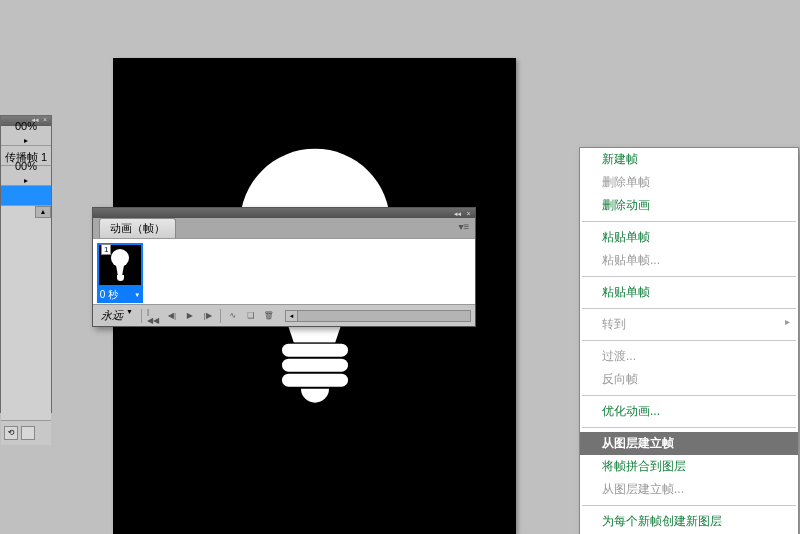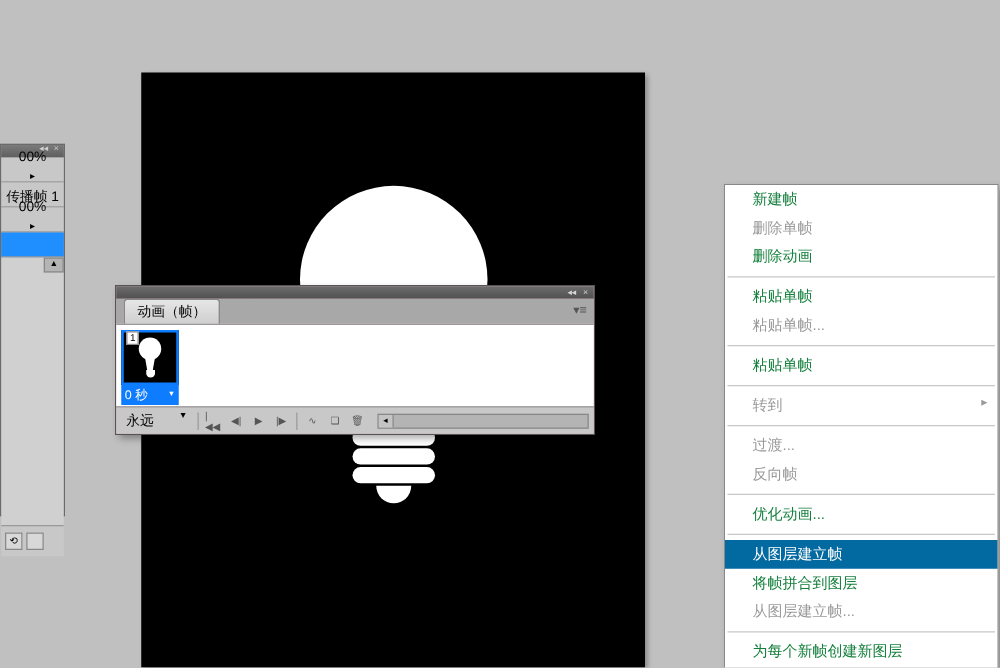--- a/index.html
+++ b/index.html
@@ -33,22 +33,22 @@
 .panel-left-row { background: #c8c8c8; border-bottom: 1px solid #999; height: 20px; display: flex; align-items: center; justify-content: flex-end; font-size: 11px; padding: 0 3px; gap: 4px; flex-direction: column; }
 .panel-left-row.sel { background: #1f8fff; color: #fff; }
 .panel-left-row .tri { font-size: 8px; }
 .panel-left-body { background: #d0d0d0; height: 215px; border-bottom: 1px solid #999; position: relative; }
 .panel-left-body .scroll-up { position:absolute; right:0; top:0; width:16px; height:12px; background:#b4b4b4; border:1px solid #888; font-size:7px; text-align:center; line-height:10px;}
 .panel-left-foot { height: 24px; background: #c8c8c8; display: flex; align-items: center; }
 .panel-left-foot .ic { width: 14px; height: 14px; border: 1px solid #888; background: #d8d8d8; margin-left: 3px; font-size: 8px; text-align: center; line-height: 12px; }
 
 
 .anim-panel {
-  position: absolute; left: 92px; top: 228px; width: 384px; height: 120px;
-  background: #f9a8d4; border: 1px solid #555;
+  position: absolute; left: 92px; top: 207px; width: 384px; height: 120px;
+  background: #86efac; border: 1px solid #555;
   box-shadow: 3px 3px 6px rgba(0,0,0,0.35);
 }
 .anim-head {
   height: 10px; background: linear-gradient(#6d6d6d,#505050); display: flex; justify-content: flex-end; align-items: center; padding-right: 2px; gap: 2px;
 }
 .anim-head .hm { width: 9px; height: 7px; font-size: 7px; color: #d8d8d8; text-align: center; line-height: 7px; }
 .anim-tabbar {
   height: 20px; background: #a8a8a8; display: flex; align-items: flex-end; padding-left: 6px; position: relative;
 }
 .anim-tab {
@@ -66,35 +66,35 @@
 .frame-thumb .mini-bulb { width: 18px; height: 34px; margin: 2px auto 0; position: relative; }
 .frame-thumb .mini-bulb .m1 { width: 18px; height: 18px; background:#fff; border-radius:50%; }
 .frame-thumb .mini-bulb .m2 { width: 8px; height: 10px; background:#fff; margin:-2px auto 0; clip-path:polygon(0 0,100% 0,78% 100%,22% 100%); }
 .frame-thumb .mini-bulb .m3 { width: 7px; height: 6px; background:#fff; border-radius:0 0 4px 4px; margin:0 auto; }
 .frame-delay { background:#0e7cff; color:#fff; font-size:10px; text-align:center; width:46px; padding:1px 0; display:flex; justify-content:center; align-items:center; gap:16px;}
 .frame-delay .dd { font-size:6px; }
 
 .anim-foot {
   height: 22px; background: #c8c8c8; border-top: 1px solid #999; display: flex; align-items: center; padding: 0 4px; gap: 2px;
 }
-.anim-foot .loop { font-size: 11px; padding: 1px 4px; display:flex; align-items:flex-start; gap:20px;}
+.anim-foot .loop { font-size: 11px; padding: 1px 4px; display:flex; align-items:flex-start; gap:3px;font-style:italic;}
 .anim-foot .loop .dd { font-size:7px; }
 .anim-foot .fbtn { width: 16px; height: 14px; display:flex; align-items:center; justify-content:center; font-size:8px; color:#555; border:1px solid transparent; }
 .anim-foot .sep { width:1px; height:14px; background:#999; margin:0 2px; }
 .anim-foot .scroll { flex:1; height:12px; background:#b4b4b4; border:1px solid #888; margin-left:6px; position:relative; }
 .anim-foot .scroll .lbtn{position:absolute;left:0;top:0;width:12px;height:10px;background:#c4c4c4;border-right:1px solid #888;font-size:7px;text-align:center;line-height:10px;}
 
 
 .menu-ctx {
   position: absolute; left: 579px; top: 147px; width: 220px; background: #fff; border: 1px solid #888;
   box-shadow: 3px 3px 6px rgba(0,0,0,0.3); font-size: 12px; padding-bottom:2px;
 }
 .menu-ctx .mi { padding: 3px 14px 3px 22px; color: #15803d; position: relative; white-space:nowrap; }
 .menu-ctx .mi.dis { color: #9a9a9a; }
-.menu-ctx .mi.sel { background: #0369a1; color: #fff; }
+.menu-ctx .mi.sel { background: #737373; color: #fff; font-weight: bold; }
 .menu-ctx .mi.sub::after { content: "▸"; position:absolute; right:8px; font-size:10px; }
 .menu-ctx .sep { height: 1px; background: #c8c8c8; margin: 4px 2px; }
 </style>
 </head>
 <body>
 
 <div class="canvas">
   <div class="bulb">
     <div class="bulb-top"></div>
     <div class="bulb-body"></div>

